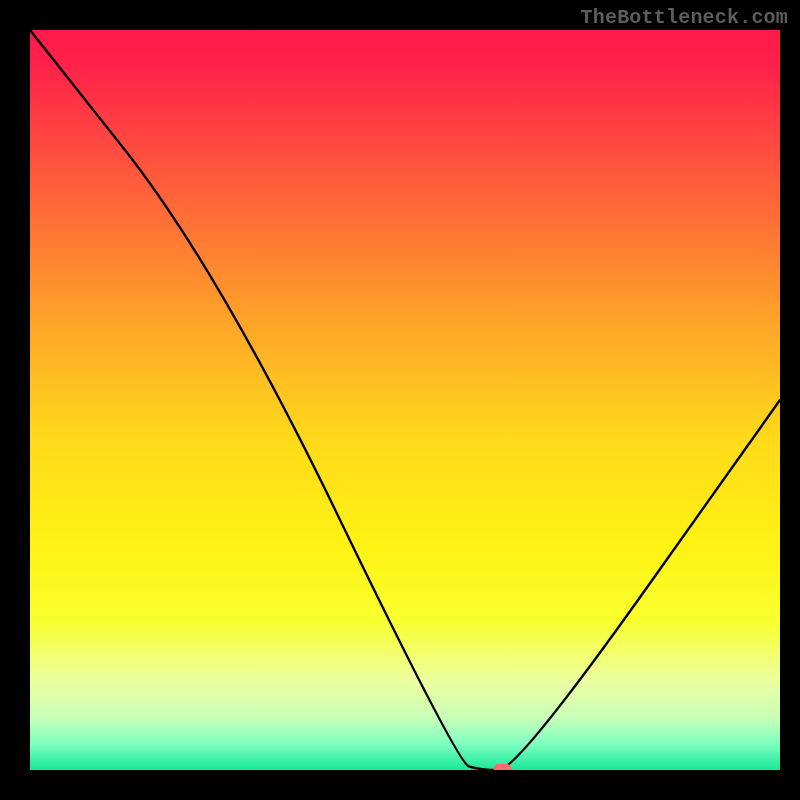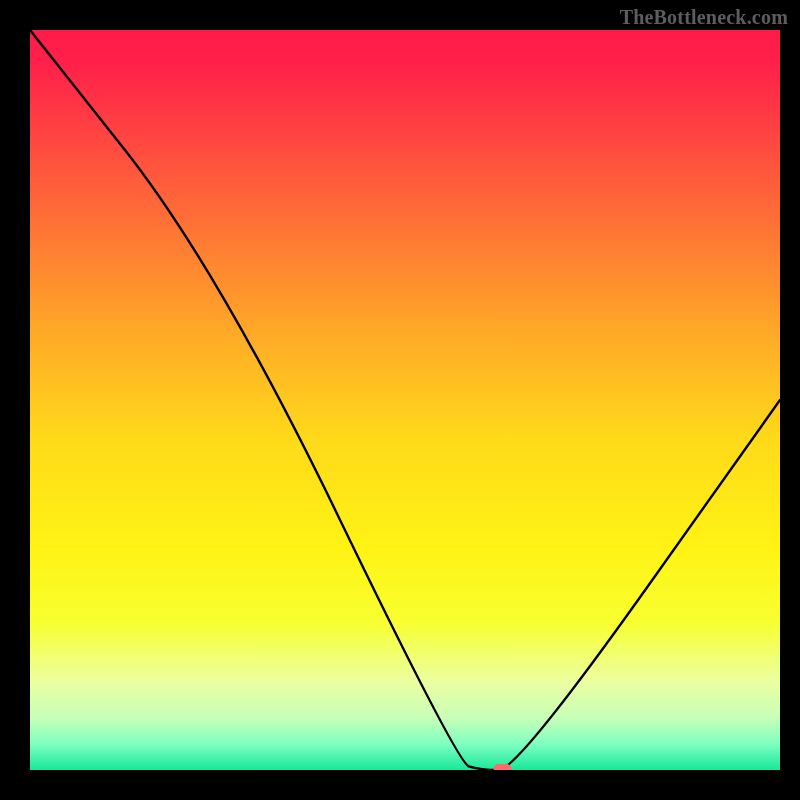--- a/index.html
+++ b/index.html
@@ -20,21 +20,21 @@
     position: absolute;
     left: 30px;
     top: 30px;
     width: 750px;
     height: 740px;
   }
   .watermark {
     position: absolute;
     top: 6px;
     right: 12px;
-    font-family: Liberation Serif, serif;
+    font-family: Liberation Mono, monospace;
     font-size: 20px;
     font-weight: 600;
     color: #5d5d5d;
     letter-spacing: 0.2px;
     user-select: none;
   }
 </style>
 </head>
 <body>
 

